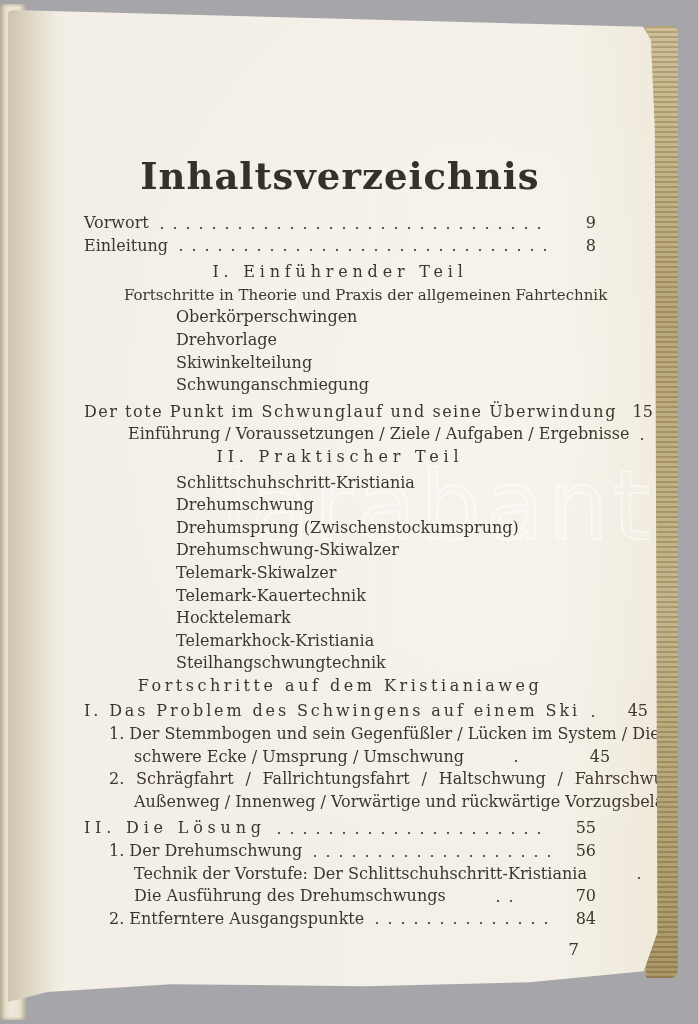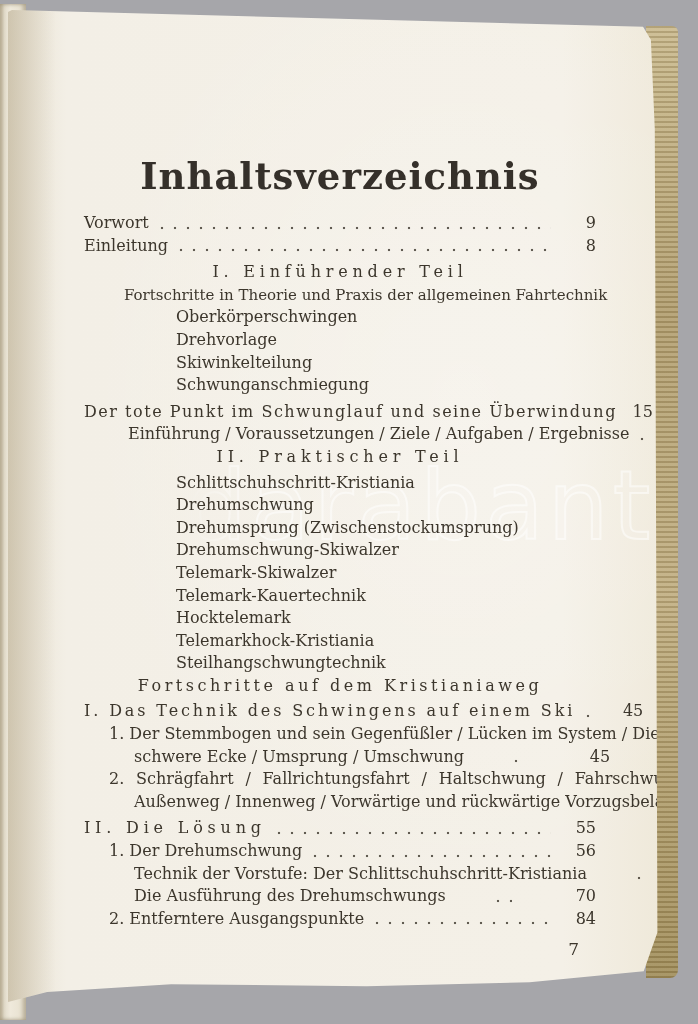--- a/index.html
+++ b/index.html
@@ -162,21 +162,21 @@
       </div>
       <div class="row ind-item">
         <span class="t">Steilhangschwungtechnik</span>
       </div>
 
       <div class="row center sp22 mt2 mb1">
         <span class="t">Fortschritte auf dem Kristianiaweg</span>
       </div>
 
       <div class="row">
-        <span class="t sp18">I. Das Technik des Schwingens auf einem Ski</span>
+        <span class="t sp18">I. Das Problem des Schwingens auf einem Ski</span>
         <span class="leader"></span>
         <span class="pg">45</span>
       </div>
 
       <div>
         <div class="row ind-num">
           <span class="t">1. Der Stemmbogen und sein Gegenfüßler / Lücken im System / Die</span>
         </div>
         <div class="row ind-cont">
           <span class="t">schwere Ecke / Umsprung / Umschwung</span>

